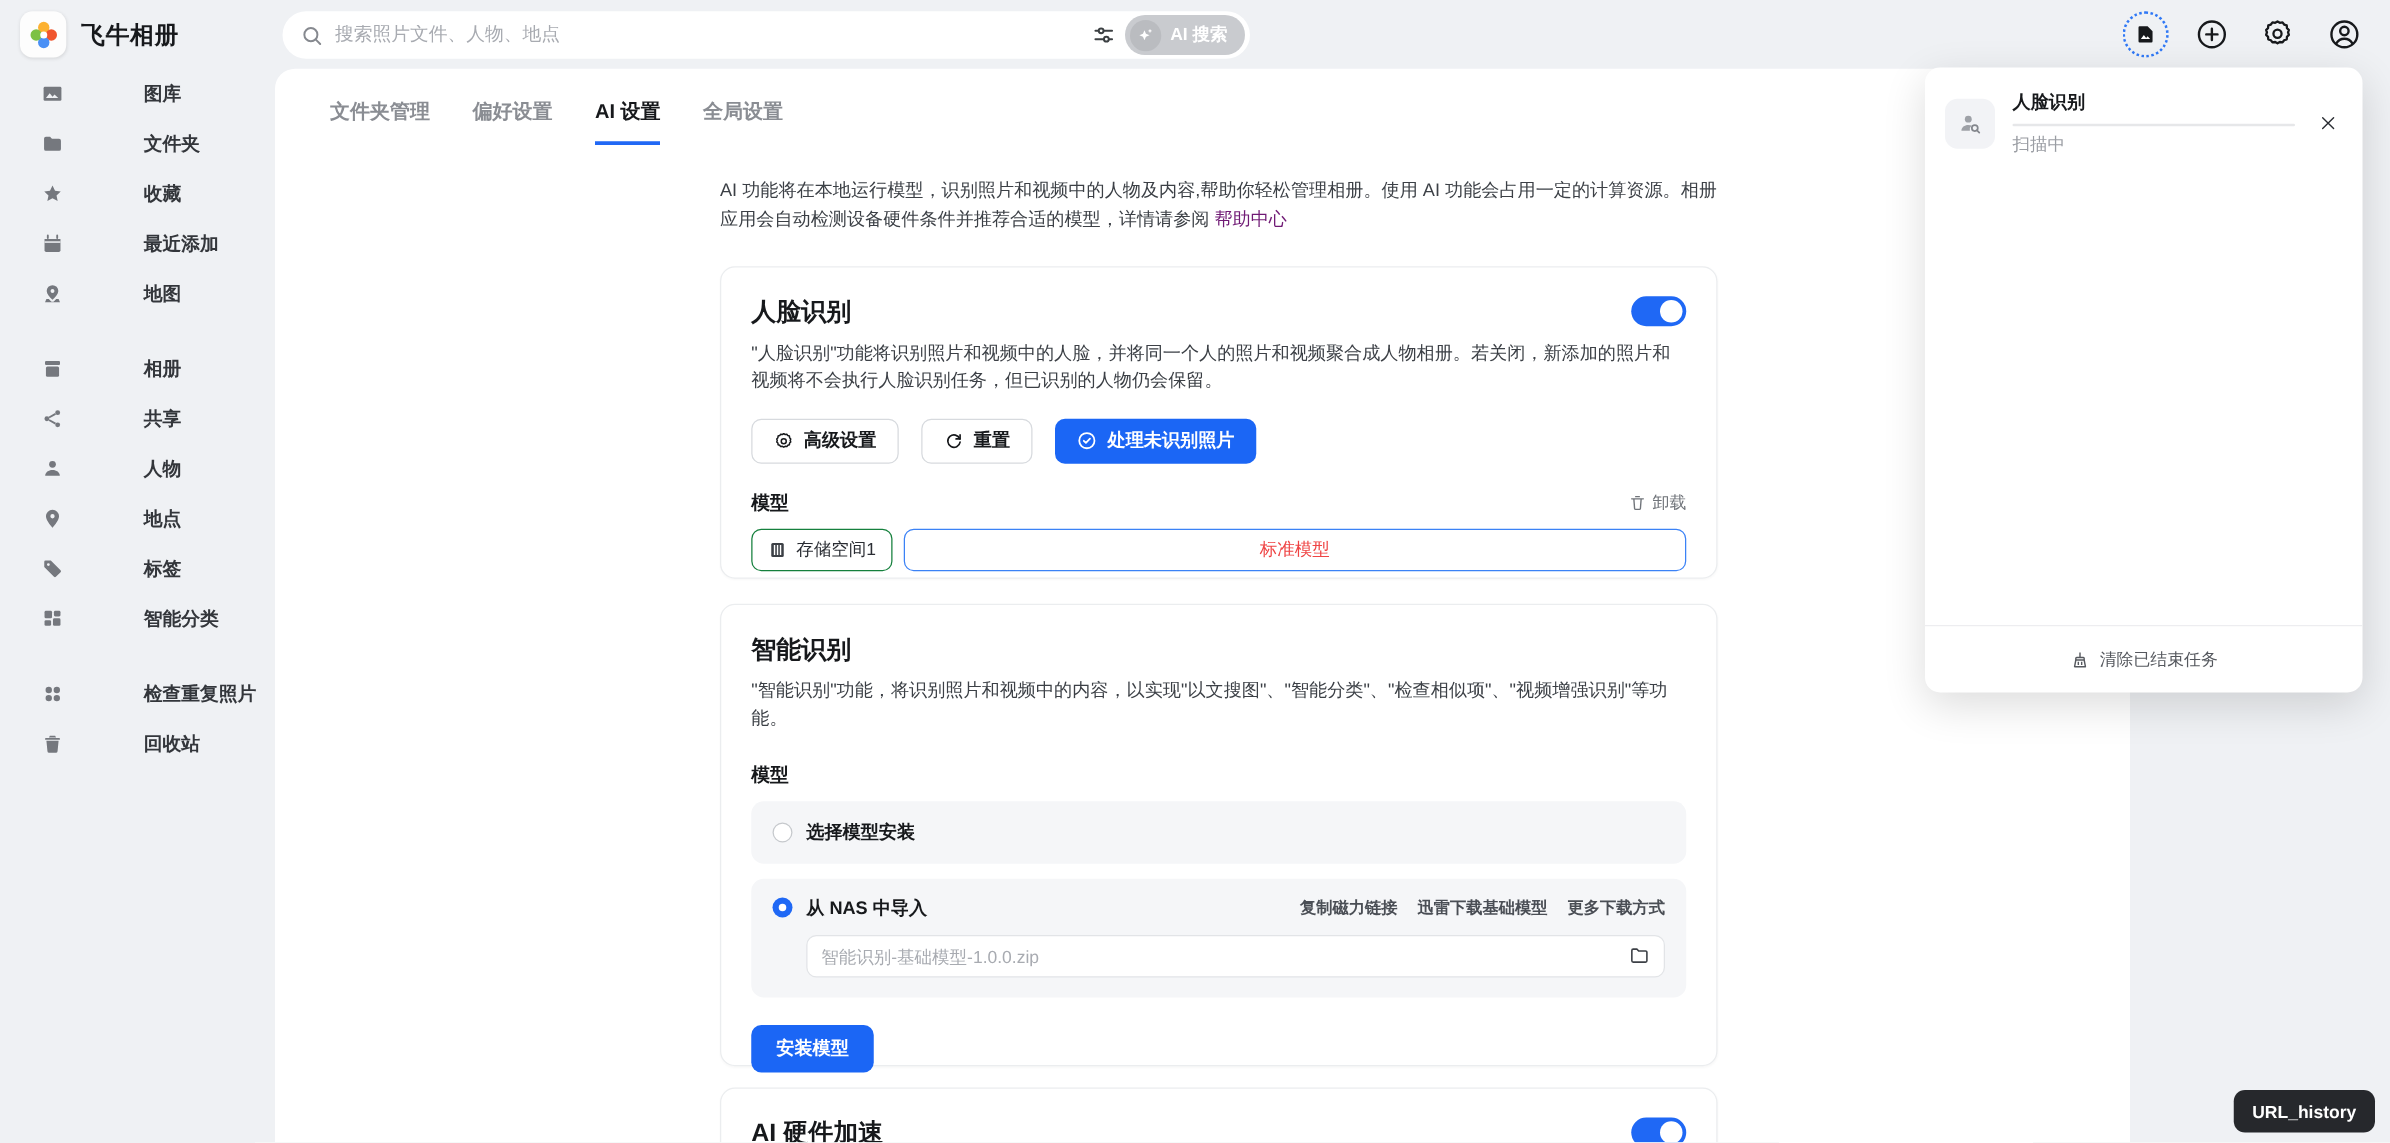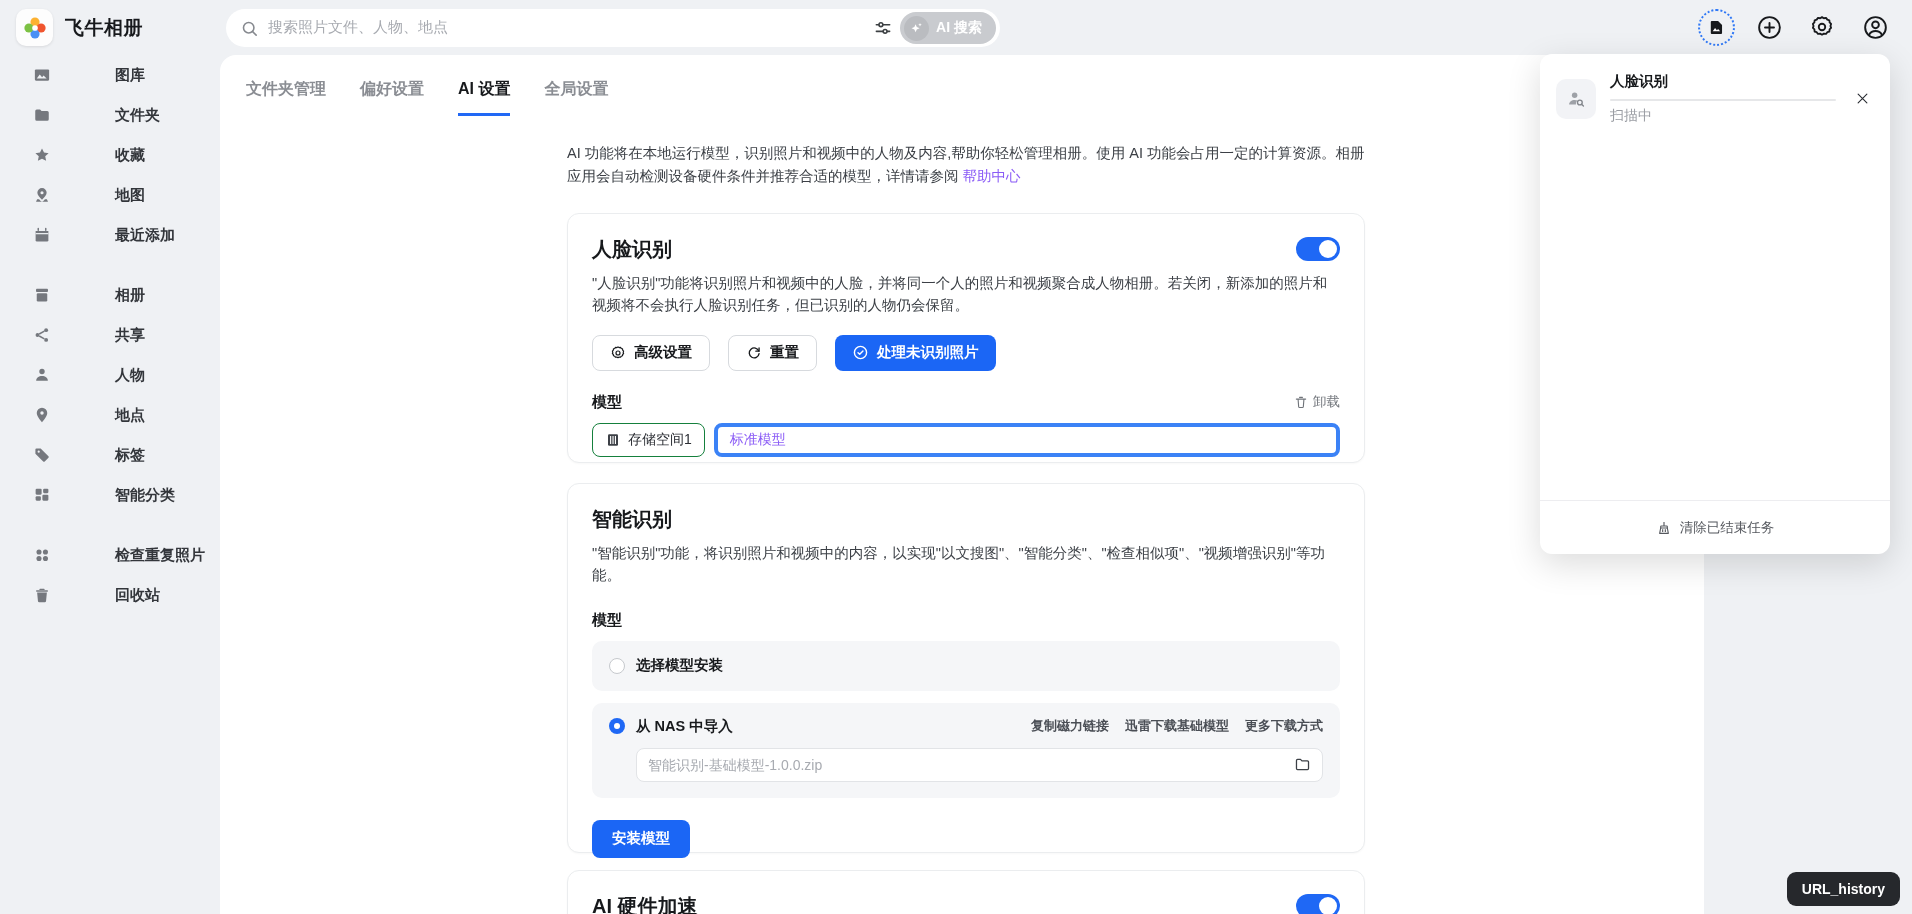--- a/index.html
+++ b/index.html
@@ -24,46 +24,46 @@
   .task-spin { width:37px; height:37px; border:2px dotted #2f78f6; border-radius:50%; display:flex; align-items:center; justify-content:center; }
 
   
   .sidebar { position:absolute; left:0; top:55px; width:220px; bottom:0; }
   .side-group { margin-bottom:20px; }
   .side-item { height:40px; display:flex; align-items:center; padding-left:33px; gap:20px; cursor:pointer; }
   .side-item .lbl { font-size:15px; font-weight:600; color:#33363b;padding-left:44px; }
   .side-item svg { flex:0 0 auto; }
 
   
-  .main { position:absolute; left:220px; top:55px; width:1484px; bottom:0; background:#fff; border-radius:16px 16px 0 0; overflow:hidden; }
+  .main { position:absolute; left:220px; top:55px; width:1484px; bottom:0; background:#fff; border-radius:16px 16px 0 0; overflow:hidden;padding-left:18px; }
   .tabs { display:flex; gap:34px; padding:24px 0 0 26px; }
   .tab { font-size:16px; font-weight:600; color:#8a8d93; padding-bottom:13px; cursor:pointer; border-bottom:3px solid transparent; }
   .tab.active { color:#17191c; font-weight:700; border-bottom-color:#2168f5; }
   .content { width:798px; margin:0 auto; position:relative; left:4px; }
   .intro { margin-top:26px; font-size:14.5px; line-height:1.62; color:#3c4046; }
-  .intro a { color:#8b5cf6; text-decoration:none; margin-left:4px; cursor:pointer; }
+  .intro a { color:#701a75; text-decoration:none; margin-left:4px; cursor:pointer; }
   .card { border:1px solid #ebedef; border-radius:12px; background:#fff; box-shadow:0 1px 2px rgba(0,0,0,.03); padding:22px 24px; }
   .card1 { margin-top:24px; height:250px; }
   .card2 { margin-top:20px; height:370px; }
   .card3 { margin-top:17px; height:120px; }
   .card-title-row { display:flex; align-items:center; justify-content:space-between; }
   .card-title { font-size:20px; font-weight:700; color:#17191c; }
   .toggle { width:44px; height:24px; border-radius:12px; background:#1f68f5; position:relative; cursor:pointer; flex:0 0 auto; }
   .toggle::after { content:""; position:absolute; right:3px; top:3px; width:18px; height:18px; border-radius:50%; background:#fff; }
   .card-desc { margin-top:9px; font-size:14.5px; line-height:1.55; color:#3c4046; }
   .btn-row { margin-top:18px; display:flex; gap:18px; }
   .btn { height:36px; border-radius:8px; display:flex; align-items:center; gap:8px; padding:0 17px; font-size:14.5px; cursor:pointer; }
   .btn-outline { border:1px solid #d7dade; background:#fff; color:#17191c; font-weight:600; }
   .btn-primary { background:#1b66f5; color:#fff; font-weight:700; border:none; }
   .model-row { margin-top:22px; display:flex; align-items:center; justify-content:space-between; }
   .model-label { font-size:15px; font-weight:700; color:#17191c; }
   .uninstall { display:flex; align-items:center; gap:5px; font-size:13.5px; color:#70747a; cursor:pointer; }
   .chip-row { margin-top:11px; display:flex; gap:9px; }
   .chip { height:34px; border:1px solid #15803d; border-radius:8px; background:#fff; display:flex; align-items:center; gap:7px; padding:0 12px; font-size:14px; color:#2a2d33; cursor:pointer; }
-  .model-field { flex:1; height:34px; border:4px solid #3b82f6; border-radius:8px; background:#fff; display:flex; align-items:center; padding:0 12px; font-size:14px; color:#8b5cf6; cursor:pointer; }
+  .model-field { flex:1; height:34px; border:1px solid #3b82f6; border-radius:8px; background:#fff; display:flex; align-items:center; padding:0 12px; font-size:14px; color:#ef4444; cursor:pointer;justify-content:center; }
 
   .option-box { background:#f5f6f8; border-radius:10px; }
   .opt1 { margin-top:11px; height:50px; display:flex; align-items:center; gap:11px; padding:0 17px; cursor:pointer; }
   .opt2 { margin-top:12px; padding:14px 17px 16px; }
   .opt2-head { display:flex; align-items:center; }
   .opt-label { font-size:14.5px; font-weight:700; color:#17191c; }
   .radio { width:16px; height:16px; border-radius:50%; flex:0 0 auto; cursor:pointer; }
   .radio.off { background:#fff; border:1.5px solid #c6c9cd; }
   .radio.on { background:#1f68f5; position:relative; }
   .radio.on::after { content:""; position:absolute; left:5px; top:5px; width:6px; height:6px; border-radius:50%; background:#fff; }
@@ -181,32 +181,32 @@
         <span class="lbl">文件夹</span>
       </div>
       <div class="side-item">
         <svg width="18" height="18" viewBox="0 0 24 24" fill="#75787e">
             <path d="M12 3.2l2.7 5.6 6.1.8-4.5 4.2 1.2 6L12 16.9l-5.5 2.9 1.2-6L3.2 9.6l6.1-.8z"></path>
           </svg>
         <span class="lbl">收藏</span>
       </div>
       <div class="side-item">
         <svg width="18" height="18" viewBox="0 0 24 24" fill="#75787e">
-            <path fill-rule="evenodd" d="M12 2.8a6.2 6.2 0 0 1 6.2 6.2c0 3.1-3.2 6.4-6.2 9.4-3-3-6.2-6.3-6.2-9.4A6.2 6.2 0 0 1 12 2.8zm0 8.3a2.1 2.1 0 1 0 0-4.2 2.1 2.1 0 0 0 0 4.2z"></path>
-            <path d="M5.5 17.5L4 21h16l-1.5-3.5h-2.6c-.9 1-1.9 2-2.9 3h-2c-1-1-2-2-2.9-3z"></path>
-          </svg>
-        <span class="lbl">地图</span>
-      </div>
-      <div class="side-item">
-        <svg width="18" height="18" viewBox="0 0 24 24" fill="#75787e">
             <path d="M7 3.2v2.6M17 3.2v2.6" stroke="#75787e" stroke-width="2" stroke-linecap="round"></path>
             <path d="M3.5 6.8h17V19a1.8 1.8 0 0 1-1.8 1.8H5.3A1.8 1.8 0 0 1 3.5 19z"></path>
             <rect x="3.5" y="9.4" width="17" height="1.6" fill="#eff1f4"></rect>
           </svg>
         <span class="lbl">最近添加</span>
+      </div>
+      <div class="side-item">
+        <svg width="18" height="18" viewBox="0 0 24 24" fill="#75787e">
+            <path fill-rule="evenodd" d="M12 2.8a6.2 6.2 0 0 1 6.2 6.2c0 3.1-3.2 6.4-6.2 9.4-3-3-6.2-6.3-6.2-9.4A6.2 6.2 0 0 1 12 2.8zm0 8.3a2.1 2.1 0 1 0 0-4.2 2.1 2.1 0 0 0 0 4.2z"></path>
+            <path d="M5.5 17.5L4 21h16l-1.5-3.5h-2.6c-.9 1-1.9 2-2.9 3h-2c-1-1-2-2-2.9-3z"></path>
+          </svg>
+        <span class="lbl">地图</span>
       </div>
     </div>
 
     <div class="side-group">
       <div class="side-item">
         <svg width="18" height="18" viewBox="0 0 24 24" fill="#75787e">
             <rect x="4" y="3.6" width="16" height="4.4" rx="1.2"></rect>
             <rect x="5" y="9.6" width="14" height="11" rx="1.6"></rect>
           </svg>
         <span class="lbl">相册</span>

